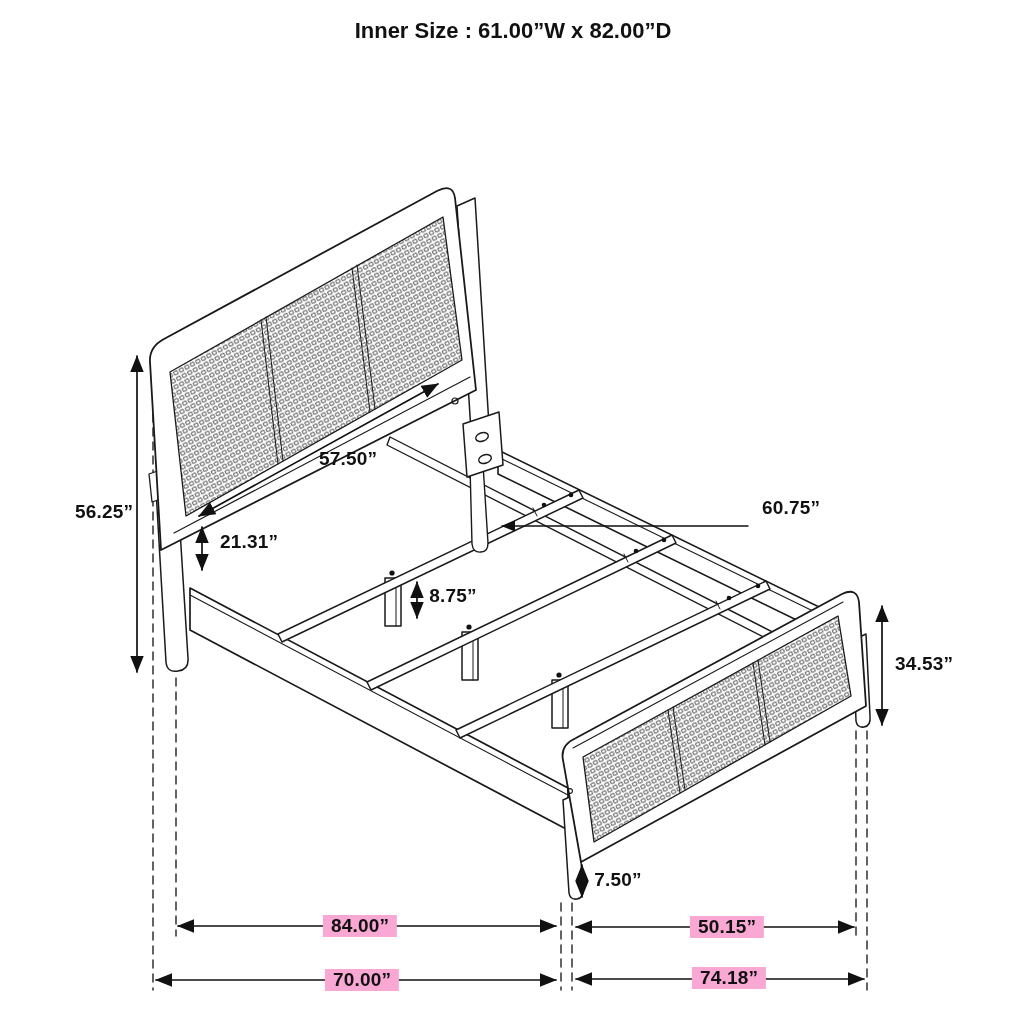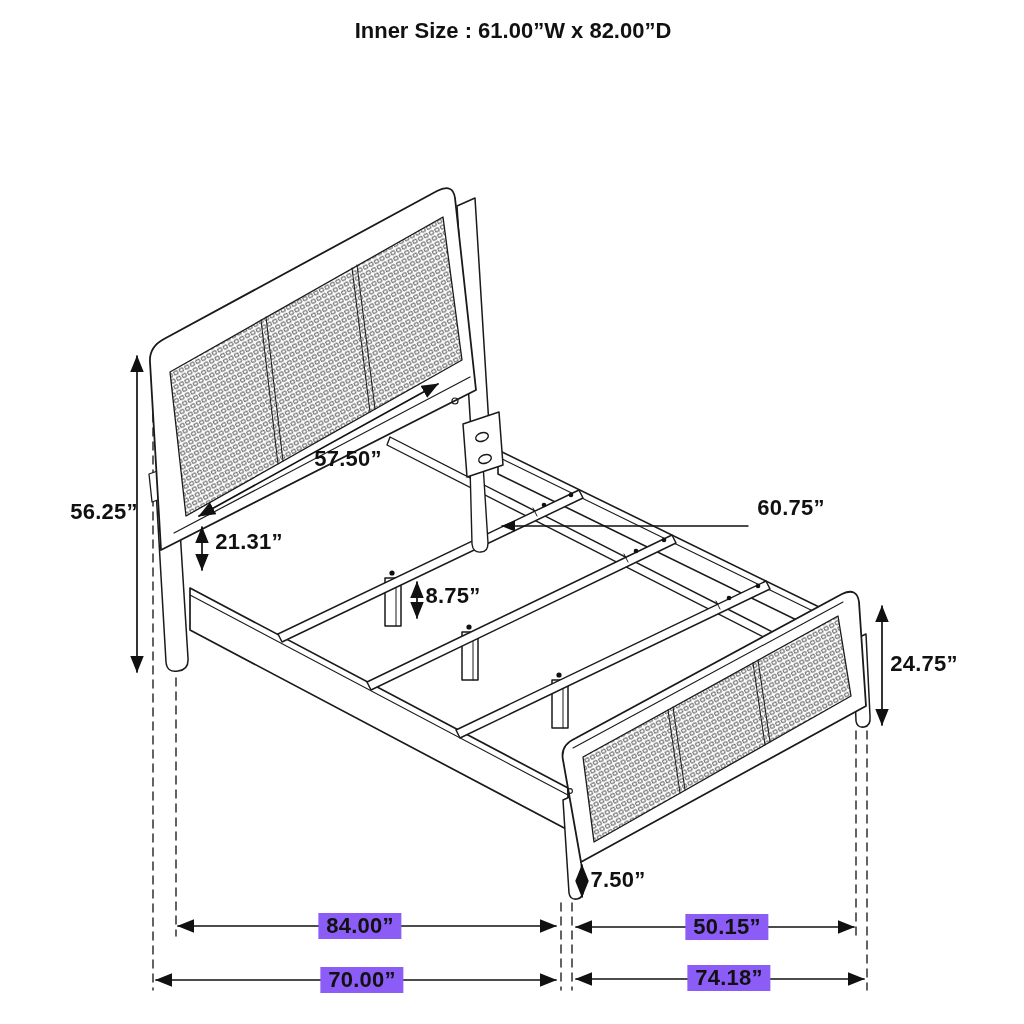--- a/index.html
+++ b/index.html
@@ -3,24 +3,24 @@
 <meta charset="utf-8">
 <style>
   html,body{margin:0;padding:0;background:#fff;}
   #stage{
     position:relative;width:1024px;height:1024px;background:#ffffff;
     font-family:"Liberation Sans",sans-serif;overflow:hidden;
   }
   #art{position:absolute;left:0;top:0;}
   .dim{
     position:absolute;transform:translate(-50%,-50%);
-    font-weight:bold;font-size:22px;color:#111;white-space:nowrap;
+    font-weight:bold;font-size:19px;color:#111;white-space:nowrap;
     letter-spacing:0.2px;
   }
-  .dim.bg{background:#8b5cf6;padding:0 8px;}
+  .dim.bg{background:#f9a8d4;padding:0 8px;}
   .title{
     position:absolute;left:513px;top:31px;transform:translate(-50%,-50%);
     font-weight:bold;font-size:22px;color:#111;white-space:nowrap;
   }
 </style>
 </head>
 <body>
 
 <div id="stage">
 
@@ -151,19 +151,19 @@
     </g>
   </svg>
 
   <div class="title">Inner Size : 61.00”W x 82.00”D</div>
 
   <div class="dim" style="left:104px;top:512px">56.25”</div>
   <div class="dim" style="left:348px;top:459px">57.50”</div>
   <div class="dim" style="left:249px;top:542px">21.31”</div>
   <div class="dim" style="left:453px;top:596px">8.75”</div>
   <div class="dim" style="left:791px;top:508px">60.75”</div>
-  <div class="dim" style="left:924px;top:664px">24.75”</div>
+  <div class="dim" style="left:924px;top:664px">34.53”</div>
   <div class="dim" style="left:618px;top:880px">7.50”</div>
   <div class="dim bg" style="left:360px;top:926px">84.00”</div>
   <div class="dim bg" style="left:727px;top:927px">50.15”</div>
   <div class="dim bg" style="left:362px;top:980px">70.00”</div>
   <div class="dim bg" style="left:729px;top:978px">74.18”</div>
 </div>
 
 </body></html>

